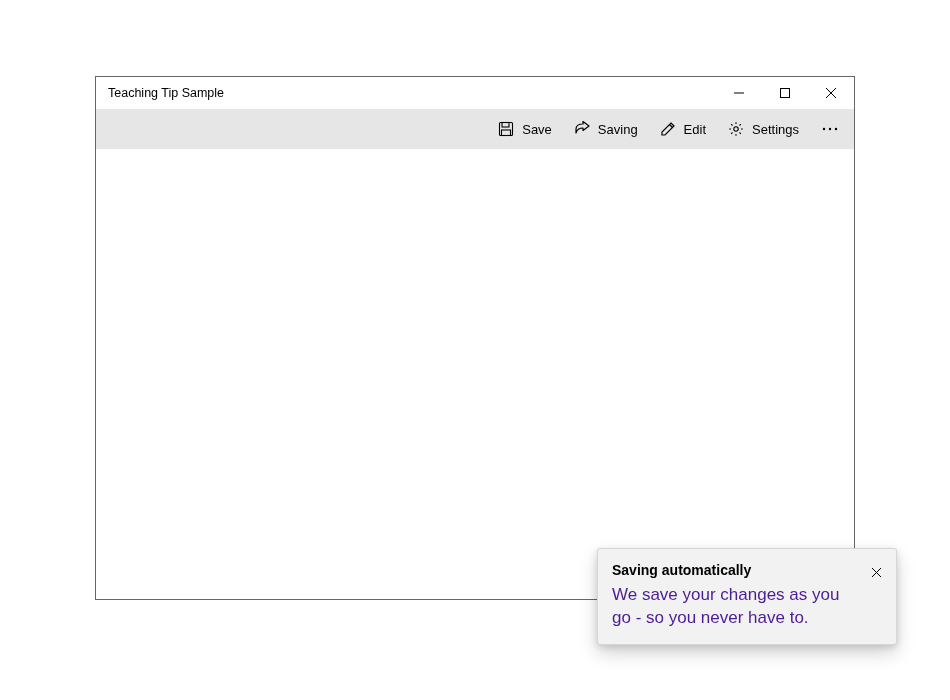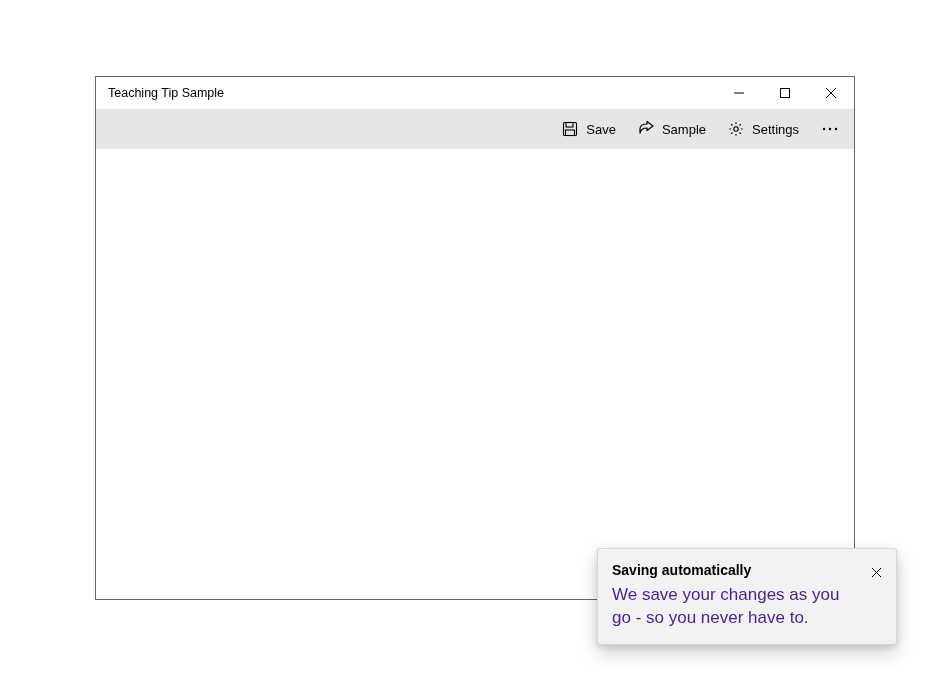--- a/index.html
+++ b/index.html
@@ -171,23 +171,32 @@
       <span class="tb-label">Save</span>
     </div>
 
 
     <div class="tb-item">
       <span class="tb-icon">
         <svg width="16" height="16" viewBox="0 0 16 16" fill="none" stroke="#000" stroke-width="1.2">
           <path d="M2 8 C2 4, 6 3, 9 3 L9 0.5 L15 5 L9 9.5 L9 7 C6 7, 3 8, 2 12 Z" stroke-linejoin="round"></path>
         </svg>
       </span>
-      <span class="tb-label">Sample</span>
-    </div>
-
+      <span class="tb-label">Saving</span>
+    </div>
+
+    <div class="tb-item">
+      <span class="tb-icon">
+        <svg width="16" height="16" viewBox="0 0 16 16" fill="none" stroke="#000" stroke-width="1.2">
+          <path d="M11 2 L14 5 L5 14 L2 14 L2 11 Z"></path>
+          <line x1="9.5" y1="3.5" x2="12.5" y2="6.5"></line>
+        </svg>
+      </span>
+      <span class="tb-label">Edit</span>
+    </div>
 
     <div class="tb-item">
       <span class="tb-icon">
         <svg width="16" height="16" viewBox="0 0 16 16" fill="none" stroke="#000" stroke-width="1.1">
           <circle cx="8" cy="8" r="2.2"></circle>
           <path d="M8 1.2 L8 3 M8 13 L8 14.8 M1.2 8 L3 8 M13 8 L14.8 8 M3.2 3.2 L4.5 4.5 M11.5 11.5 L12.8 12.8 M12.8 3.2 L11.5 4.5 M4.5 11.5 L3.2 12.8"></path>
         </svg>
       </span>
       <span class="tb-label">Settings</span>
     </div>

